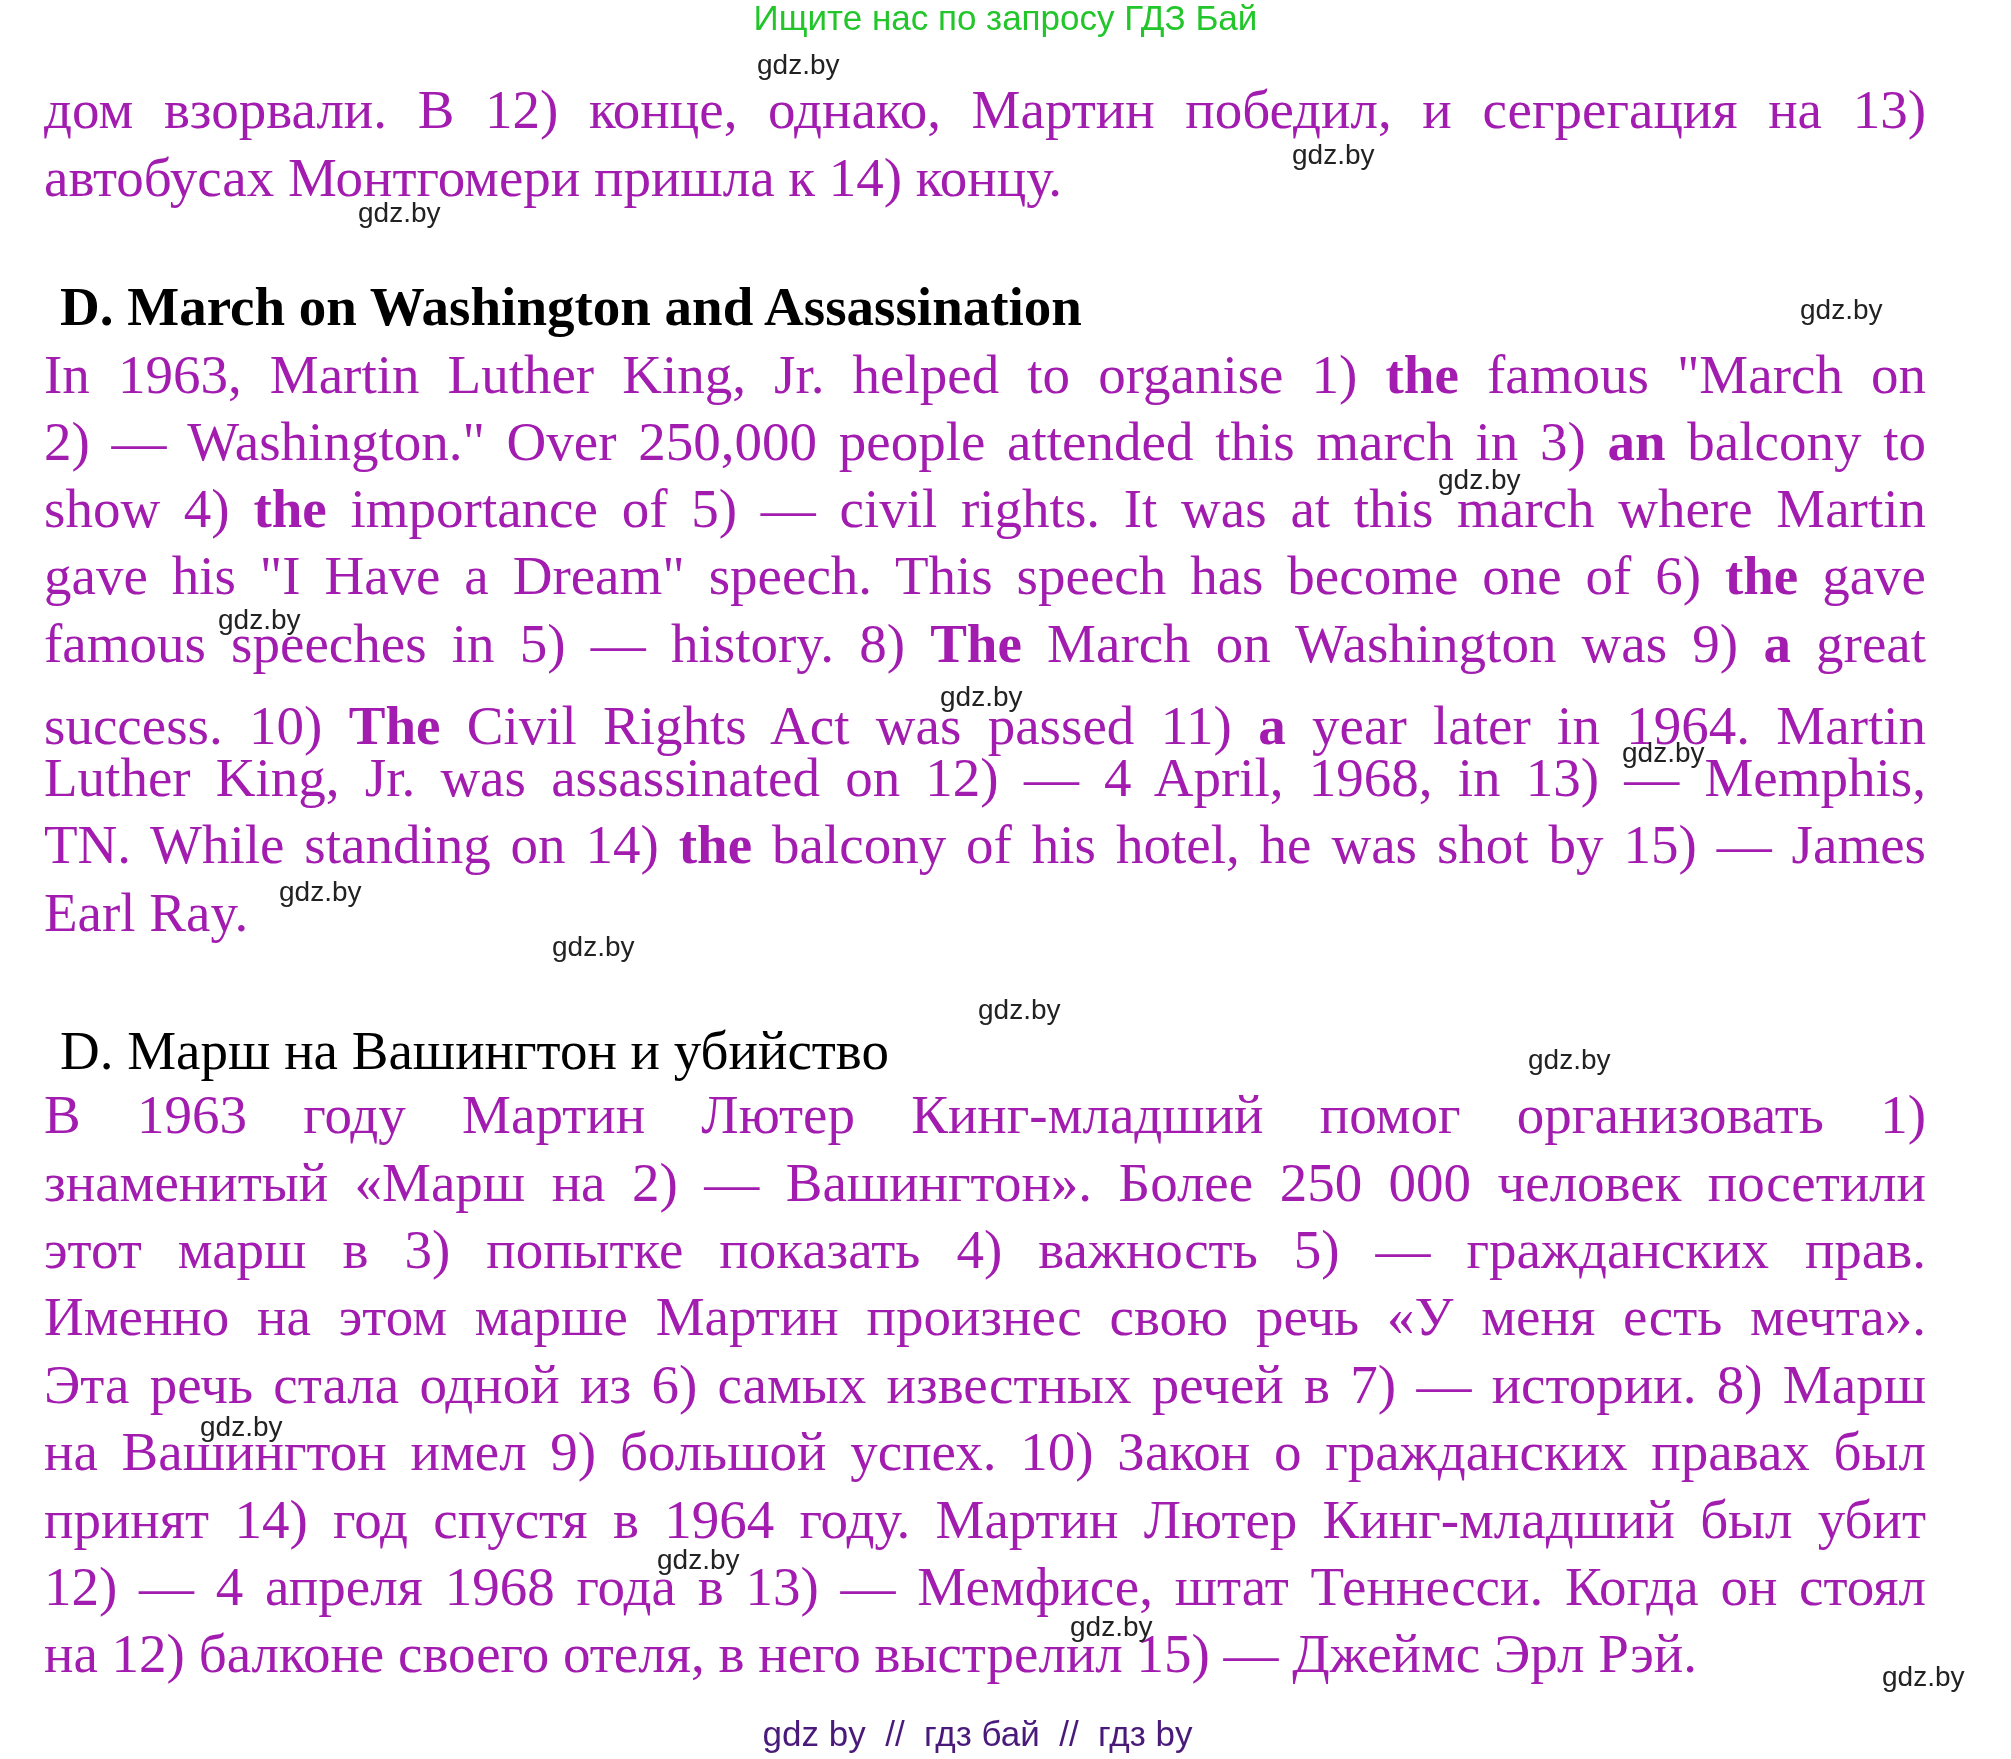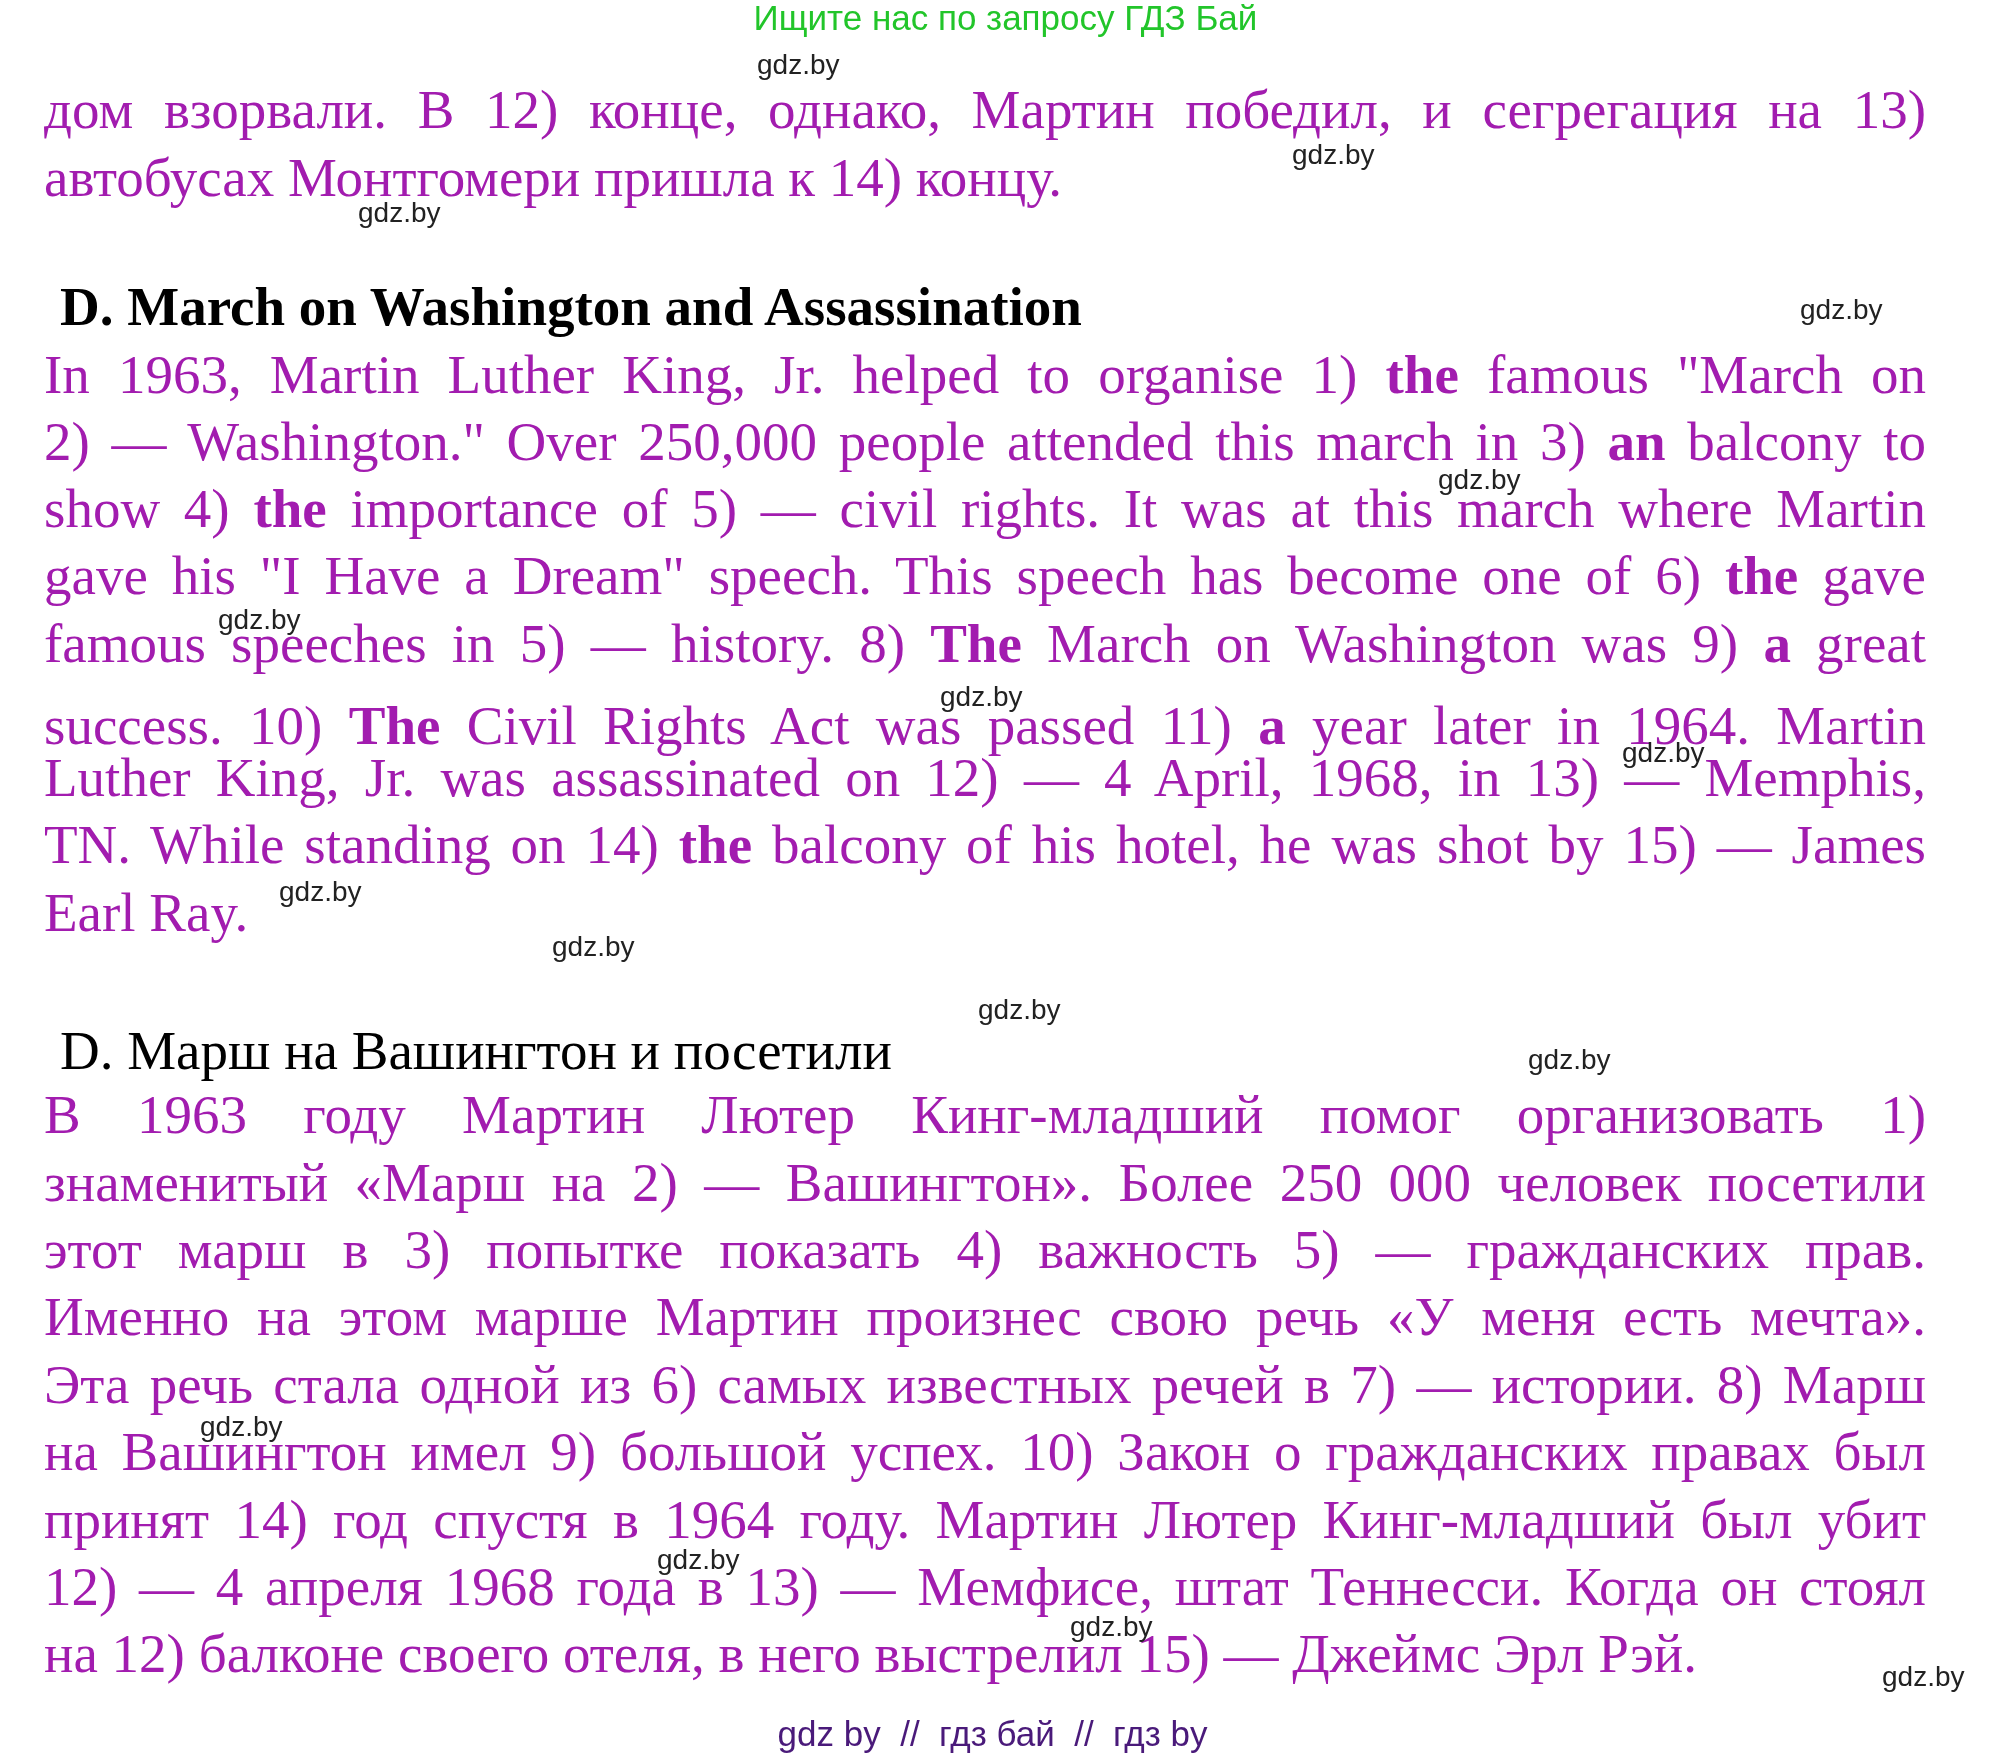--- a/index.html
+++ b/index.html
@@ -1,19 +1,19 @@
 <!DOCTYPE html>
 <html><head>
 <meta charset="utf-8">
 <style>
   html, body { margin:0; padding:0; background:#ffffff; }
   body { width:2011px; height:1759px; position:relative; overflow:hidden; }
   .hdr { position:absolute; left:0; width:2011px; top:-2px; text-align:center;
          font-family:"Liberation Sans", sans-serif; font-size:35px; color:#22c52a; line-height:40px; }
-  .ftr { position:absolute; left:15px; width:1955px; top:1712px; text-align:center;
+  .ftr { position:absolute; left:0; width:1955px; top:1712px; text-align:center;
          font-family:"Liberation Sans", sans-serif; font-size:35px; color:#4a1a7a; line-height:44px; white-space:pre; }
   .line { position:absolute; left:44px; width:1882px; font-family:"Liberation Serif", serif;
           font-size:55px; line-height:60px; color:#a21caf; white-space:nowrap;
           text-align:justify; text-align-last:justify; }
   .line.last { text-align-last:left; }
   .line b { font-weight:bold; }
   .heading { position:absolute; left:60px; font-family:"Liberation Serif", serif; font-size:55px;
              line-height:60px; font-weight:bold; color:#000; white-space:nowrap; }
   .heading-ru { position:absolute; left:60px; font-family:"Liberation Serif", serif; font-size:55px;
              line-height:60px; color:#000; white-space:nowrap; }
@@ -34,21 +34,21 @@
     <div class="line" style="top: 412px;"><span>2) — Washington." Over 250,000 people attended this march in 3) </span><b>an</b><span> balcony to</span></div>
     <div class="line" style="top: 479px;"><span>show 4) </span><b>the</b><span> importance of 5) — civil rights. It was at this march where Martin</span></div>
     <div class="line" style="top: 546px;"><span>gave his "I Have a Dream" speech. This speech has become one of 6) </span><b>the</b><span> gave</span></div>
     <div class="line" style="top: 614px;"><span>famous speeches in 5) — history. 8) </span><b>The</b><span> March on Washington was 9) </span><b>a</b><span> great</span></div>
     <div class="line" style="top: 681px; margin-top: 15px;"><span>success. 10) </span><b>The</b><span> Civil Rights Act was passed 11) </span><b>a</b><span> year later in 1964. Martin</span></div>
     <div class="line" style="top: 748px;"><span>Luther King, Jr. was assassinated on 12) — 4 April, 1968, in 13) — Memphis,</span></div>
     <div class="line" style="top: 815px;"><span>TN. While standing on 14) </span><b>the</b><span> balcony of his hotel, he was shot by 15) — James</span></div>
     <div class="line last" style="top: 883px;"><span>Earl Ray.</span></div>
   </div>
 
-<div class="heading-ru" style="top:1021px">D. Марш на Вашингтон и посетили</div>
+<div class="heading-ru" style="top:1021px">D. Марш на Вашингтон и убийство</div>
 <div class="line" style="top:1085px">В 1963 году Мартин Лютер Кинг-младший помог организовать 1)</div>
 <div class="line" style="top:1153px">знаменитый «Марш на 2) — Вашингтон». Более 250 000 человек посетили</div>
 <div class="line" style="top:1220px">этот марш в 3) попытке показать 4) важность 5) — гражданских прав.</div>
 <div class="line" style="top:1287px">Именно на этом марше Мартин произнес свою речь «У меня есть мечта».</div>
 <div class="line" style="top:1355px">Эта речь стала одной из 6) самых известных речей в 7) — истории. 8) Марш</div>
 <div class="line" style="top:1422px">на Вашингтон имел 9) большой успех. 10) Закон о гражданских правах был</div>
 <div class="line" style="top:1490px">принят 14) год спустя в 1964 году. Мартин Лютер Кинг-младший был убит</div>
 <div class="line" style="top:1557px">12) — 4 апреля 1968 года в 13) — Мемфисе, штат Теннесси. Когда он стоял</div>
 <div class="line last" style="top:1624px">на 12) балконе своего отеля, в него выстрелил 15) — Джеймс Эрл Рэй.</div>
 

